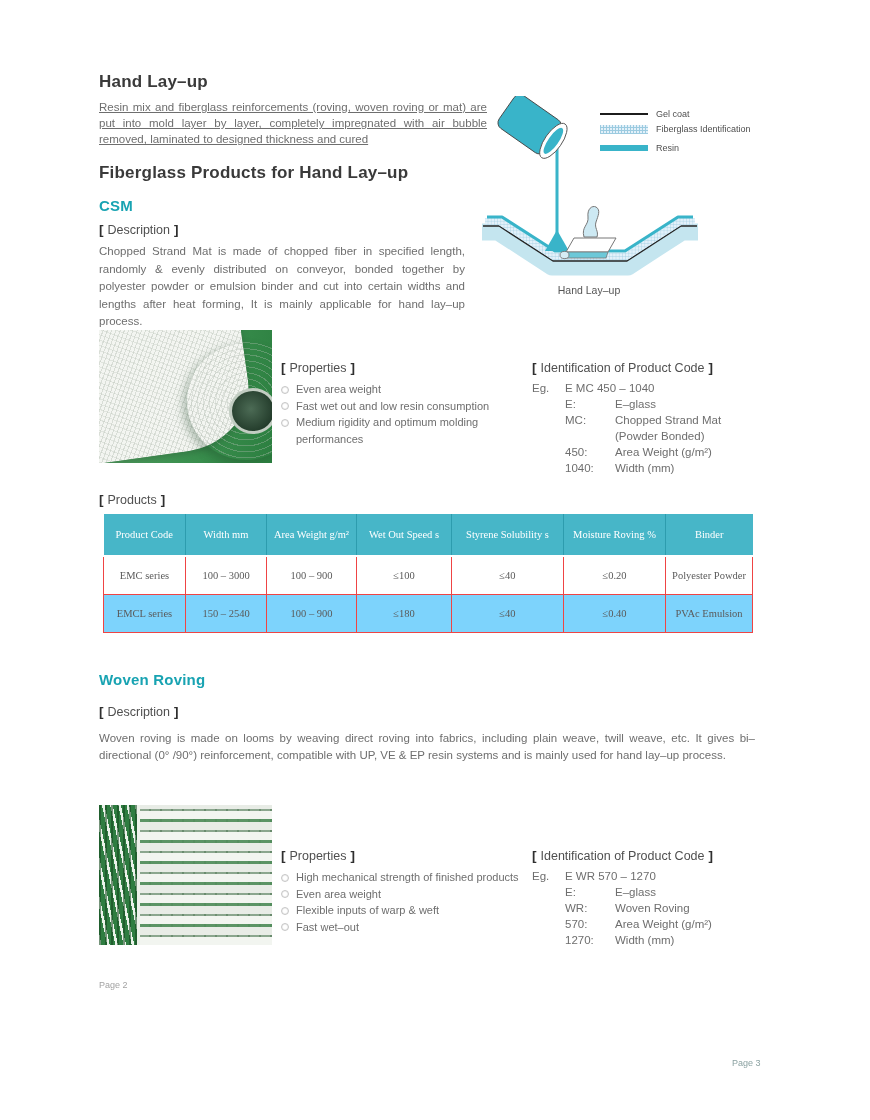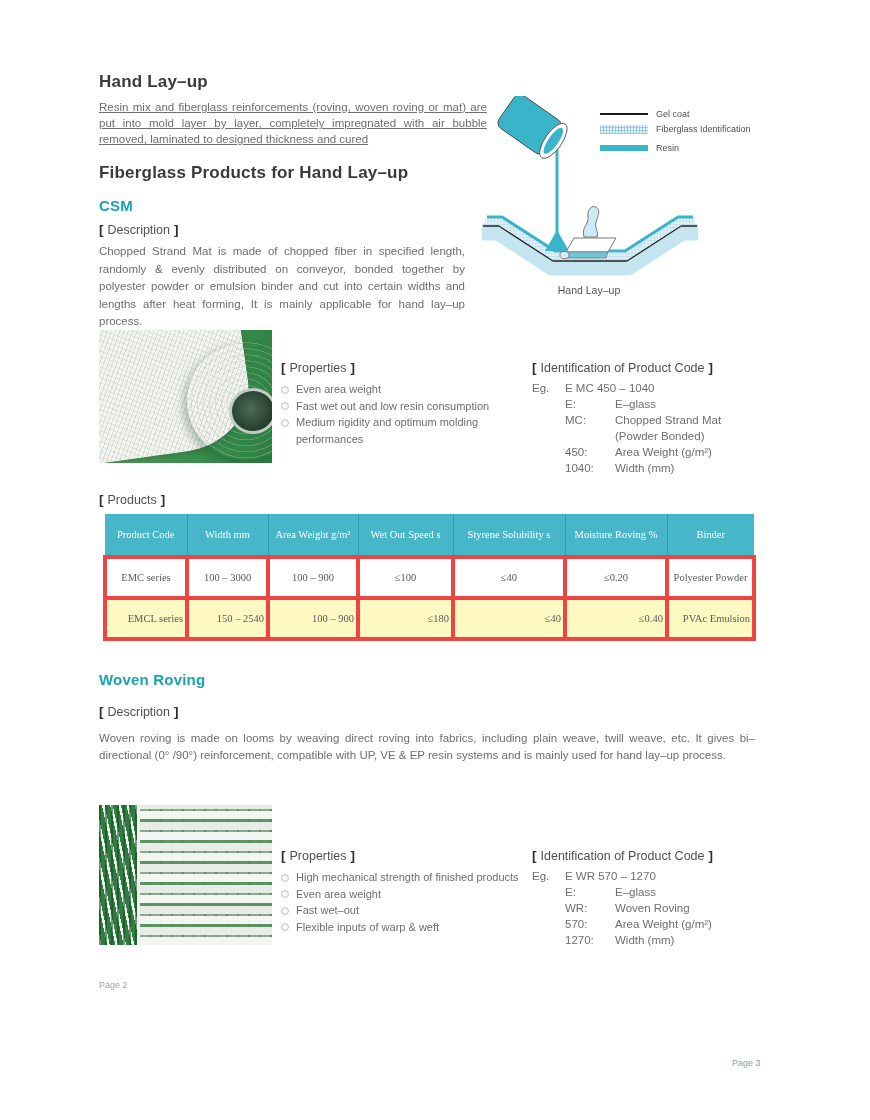--- a/index.html
+++ b/index.html
@@ -76,22 +76,22 @@
   .id-code { display:inline-block; width:50px; }
   .id-indent { padding-left:33px; }
 
   
   #products-heading { position:absolute; left:99px; top:492px; }
   #products-table { position:absolute; left:103px; top:514px; border-collapse:collapse; table-layout:fixed;font-family:Liberation Serif, serif; }
   #products-table th { background:#47b6c8; color:#fff; font-weight:normal; font-size:10.5px; height:41px;
                        border-right:1px solid #2d9cae; border-bottom:2px solid #fff; padding:0 2px; text-align:center; }
   #products-table th:last-child { border-right:none; }
   #products-table td { font-size:10.5px; color:#5a5a5a; text-align:center; height:37px;
-                       border:4px solid #ef4444; background:#fff; padding:0 2px; }
-  #products-table tr.alt td { background:#fef9c3;text-align:right; }
+                       border:1px solid #ef4444; background:#fff; padding:0 2px; }
+  #products-table tr.alt td { background:#7dd3fc; }
 
   
   #wr-title { top:671px; }
   #wr-desc-heading { position:absolute; left:99px; top:704px; }
   #wr-desc { position:absolute; left:99px; top:730px; width:656px; line-height:17px; }
 
   
   .pagenum { position:absolute; font-size:9px; color:#a3a3a3; }
   #page2 { left:99px; top:980px; }
   #page3 { left:732px; top:1058px; color:#8ba2a2; }
@@ -243,22 +243,22 @@
     <div class="wr-weave"></div>
   </div>
 
   <div id="wr-props">
     <div class="bh">
       <span class="br open">[</span><span>Properties</span><span class="br close">]</span>
     </div>
     <div class="prop-list">
       <div class="prop"><span class="bullet-icon"></span><span>High mechanical strength of finished products</span></div>
       <div class="prop"><span class="bullet-icon"></span><span>Even area weight</span></div>
+      <div class="prop"><span class="bullet-icon"></span><span>Flexible inputs of warp &amp; weft</span></div>
       <div class="prop"><span class="bullet-icon"></span><span>Fast wet–out</span></div>
-      <div class="prop"><span class="bullet-icon"></span><span>Flexible inputs of warp &amp; weft</span></div>
     </div>
   </div>
 
   <div id="wr-id">
     <div class="bh">
       <span class="br open">[</span><span>Identification of Product Code</span><span class="br close">]</span>
     </div>
     <div class="id-body">
       <div class="id-line"><span class="id-eg">Eg.</span><span>E WR 570 – 1270</span></div>
       <div class="id-line id-indent"><span class="id-code">E:</span><span>E–glass</span></div>

